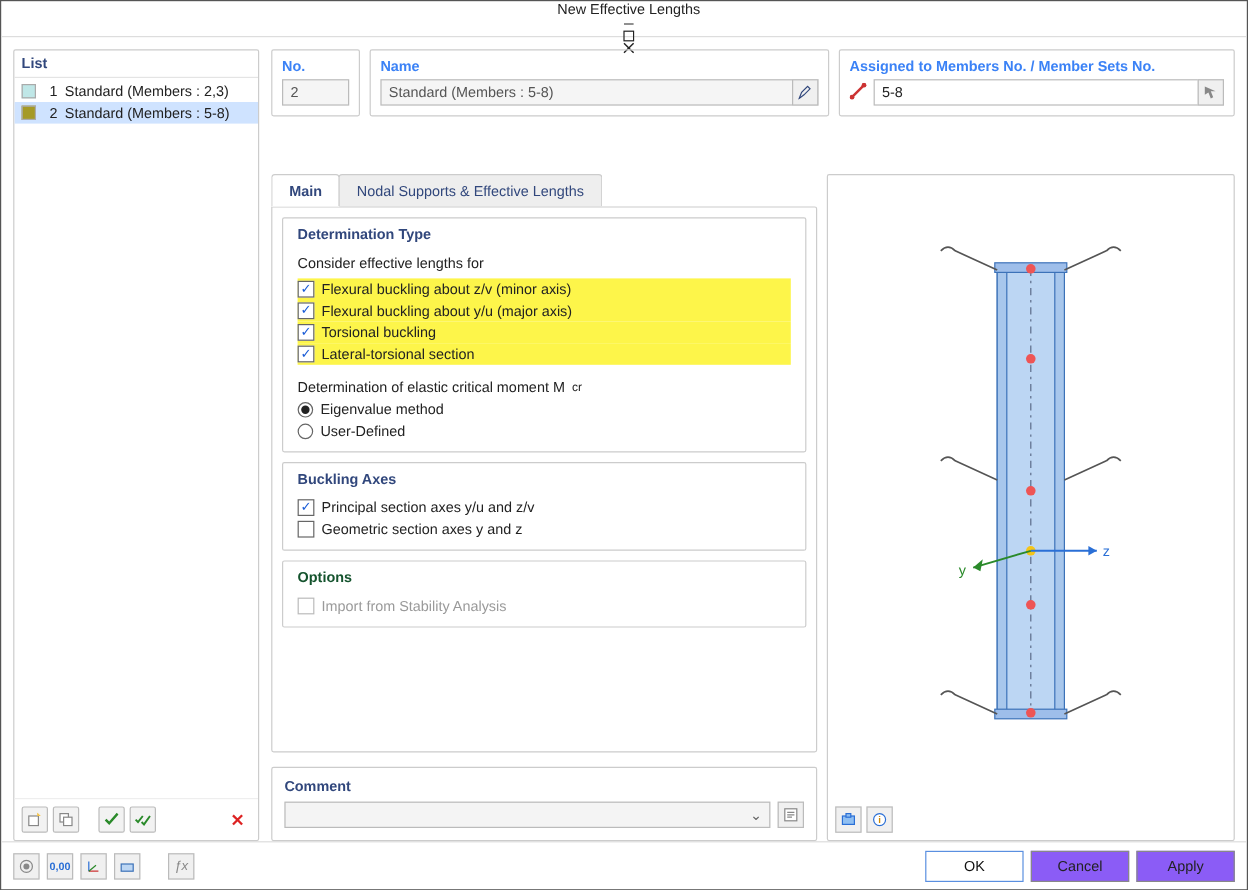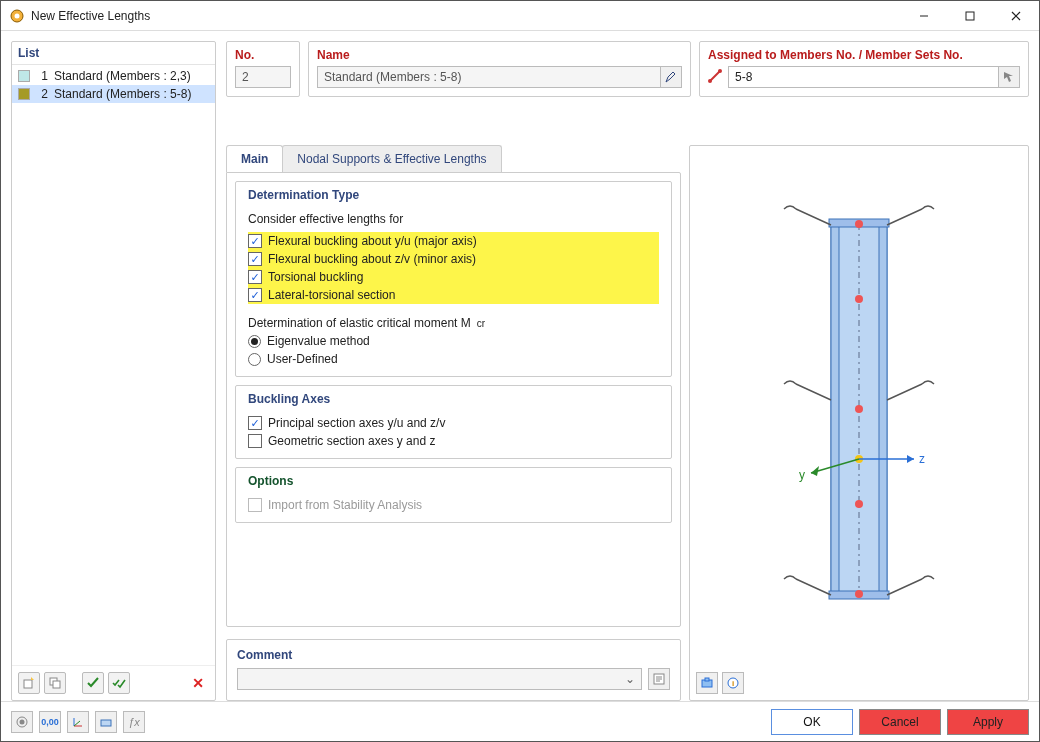--- a/index.html
+++ b/index.html
@@ -1,39 +1,39 @@
 <!DOCTYPE html>
 <html><head>
 <meta charset="utf-8">
 <style>
   * { box-sizing: border-box; }
   html,body { margin:0; padding:0; font-family: "Segoe UI", Tahoma, sans-serif; font-size:12px; color:#222; background:#fff; }
   .window { width:1040px; height:742px; border:1px solid #555; display:flex; flex-direction:column; background:#fff; box-shadow:0 0 4px rgba(0,0,0,.3); }
-  .titlebar { height:30px; display:flex; align-items:center; padding:0 0 0 8px; border-bottom:1px solid #ddd; }
+  .titlebar { height:30px; display:flex; align-items:center; padding:0 0 0 8px; border-bottom:1px solid #ddd;flex-direction:column; }
   .titlebar .appicon { width:16px; height:16px; margin-right:6px; }
   .titlebar .title { flex:1; font-size:12px; }
   .titlebar .winbtn { width:46px; height:30px; display:flex; align-items:center; justify-content:center; }
   .body { flex:1; display:flex; padding:10px 10px 0 10px; gap:10px; min-height:0; }
   .leftpanel { width:205px; border:1px solid #ccc; border-radius:2px; display:flex; flex-direction:column; }
   .leftpanel .header { padding:4px 6px; color:#31477c; font-weight:600; border-bottom:1px solid #e4e4e4; }
   .leftpanel .listbody { flex:1; overflow:auto; padding:2px 0; }
   .listitem { display:flex; align-items:center; padding:2px 6px; gap:6px; font-size:12px; }
   .listitem.selected { background:#cfe3ff; }
   .swatch { width:12px; height:12px; border:1px solid #aaa; }
   .listitem .num { width:12px; text-align:right; }
   .leftpanel .footer { display:flex; align-items:center; padding:6px 6px; gap:4px; border-top:1px solid #eee; }
   .iconbtn { width:22px; height:22px; border:1px solid #bbb; background:#f2f2f2; display:flex; align-items:center; justify-content:center; border-radius:2px; }
   .iconbtn.red { color:#d22; border-color:transparent; background:transparent; font-weight:bold; font-size:14px; }
   .rightarea { flex:1; display:flex; flex-direction:column; gap:8px; min-width:0; }
   .toprow { display:flex; gap:8px; }
   .fieldbox { border:1px solid #ccc; border-radius:2px; padding:6px 8px 8px 8px; }
   .fieldbox.no { width:74px; }
   .fieldbox.name { flex:1; position:relative; }
   .fieldbox.assigned { width:330px; position:relative; }
-  .fieldbox .label { color:#b91c1c; font-weight:600; margin-bottom:4px; display:block; font-size:12px; }
+  .fieldbox .label { color:#3b82f6; font-weight:600; margin-bottom:4px; display:block; font-size:12px; }
   .textinput { width:100%; height:22px; border:1px solid #bbb; padding:2px 6px; font-size:12px; background:#f5f5f5; color:#555; }
   .textinput.white { background:#fff; color:#222; }
   .fieldbox .inlinebtn { position:absolute; right:8px; bottom:8px; width:22px; height:22px; border:1px solid #bbb; background:#f0f0f0; display:flex; align-items:center; justify-content:center; }
   .fieldbox.assigned .inlinebtn { right:8px; }
   .fieldbox.name input { padding-right:28px; }
   .fieldbox.assigned input { padding-right:28px; }
   .midrow { flex:1; display:flex; gap:8px; min-height:0;margin-top:40px; }
   .leftcol { width:455px; display:flex; flex-direction:column; min-height:0; }
   .tabs { display:flex; }
   .tab { padding:6px 14px; border:1px solid #ccc; border-bottom:none; background:#eee; color:#31477c; margin-right:-1px; border-radius:3px 3px 0 0; }
@@ -51,21 +51,21 @@
   .radio.checked::before { content:""; width:7px; height:7px; background:#222; border-radius:50%; display:block; }
   .commentbox { border:1px solid #ccc; border-radius:2px; padding:8px 10px 10px 10px; margin-top:4px; }
   .commentrow { display:flex; gap:6px; align-items:center; }
   .commentrow .combo { flex:1; height:22px; border:1px solid #bbb; background:#f4f4f4; position:relative; }
   .commentrow .combo .caret { position:absolute; right:6px; top:3px; color:#666; }
   .preview { flex:1; border:1px solid #ccc; border-radius:2px; display:flex; flex-direction:column; padding:6px; min-width:0; }
   .preview .canvas { flex:1; background:#fff; display:flex; align-items:center; justify-content:center; overflow:hidden; }
   .preview .pfooter { display:flex; gap:4px; padding-top:6px; }
   .bottombar { height:40px; border-top:1px solid #ddd; display:flex; align-items:center; padding:0 10px; gap:6px; }
   .bottombar .spacer { flex:1; }
-  .btn { min-width:82px; height:26px; border:1px solid #888; background:#ef4444; display:flex; align-items:center; justify-content:center; font-size:12px; }
+  .btn { min-width:82px; height:26px; border:1px solid #888; background:#8b5cf6; display:flex; align-items:center; justify-content:center; font-size:12px; }
   .btn.primary { background:#fff; border:1px solid #5a8fe0; color:#111; }
   .smallicon { width:22px; height:22px; border:1px solid #bbb; background:#f0f0f0; display:flex; align-items:center; justify-content:center; font-size:11px; }
   .leftpanel .footer .spacer { flex:1; }
   .sub { font-size:10px; vertical-align:sub; }
 </style>
 </head>
 <body>
 
 <div class="window">
   <div class="titlebar">
@@ -176,25 +176,25 @@
           <div class="tabs">
             <div class="tab active">Main</div>
             <div class="tab">Nodal Supports &amp; Effective Lengths</div>
           </div>
           <div class="tabbody">
             <div class="groupbox">
               <div class="gtitle">Determination Type</div>
               <div class="row" style="margin-bottom:4px;">Consider effective lengths for</div>
               <div class="row hi">
                   <span class="checkbox checked"></span>
+                  <label>Flexural buckling about z/v (minor axis)</label>
+                </div>
+              <div class="row hi">
+                  <span class="checkbox checked"></span>
                   <label>Flexural buckling about y/u (major axis)</label>
-                </div>
-              <div class="row hi">
-                  <span class="checkbox checked"></span>
-                  <label>Flexural buckling about z/v (minor axis)</label>
                 </div>
               <div class="row hi">
                   <span class="checkbox checked"></span>
                   <label>Torsional buckling</label>
                 </div>
               <div class="row hi" style="margin-bottom:10px;">
                   <span class="checkbox checked"></span>
                   <label>Lateral-torsional section</label>
                 </div>
               <div class="row" style="margin-top:10px;">
@@ -323,19 +323,19 @@
           <line x1="2" y1="10" x2="2" y2="2" stroke="#2a6fd6"></line>
           <line x1="2" y1="10" x2="10" y2="10" stroke="#c33"></line>
           <line x1="2" y1="10" x2="8" y2="5" stroke="#2a8a2a"></line>
         </svg>
       </div>
     <div class="smallicon">
         <svg width="12" height="12">
           <rect x="1" y="4" width="10" height="6" fill="#bcd6f3" stroke="#3c72b8"></rect>
         </svg>
       </div>
-    <div class="smallicon" style="color:#888;font-style:italic;">ƒx</div>
+    <div class="smallicon" style="color:#888;font-style:italic;margin-left:17px;">ƒx</div>
     <div class="spacer"></div>
     <div class="btn primary">OK</div>
     <div class="btn">Cancel</div>
     <div class="btn">Apply</div>
   </div>
 </div>
 
 </body></html>

